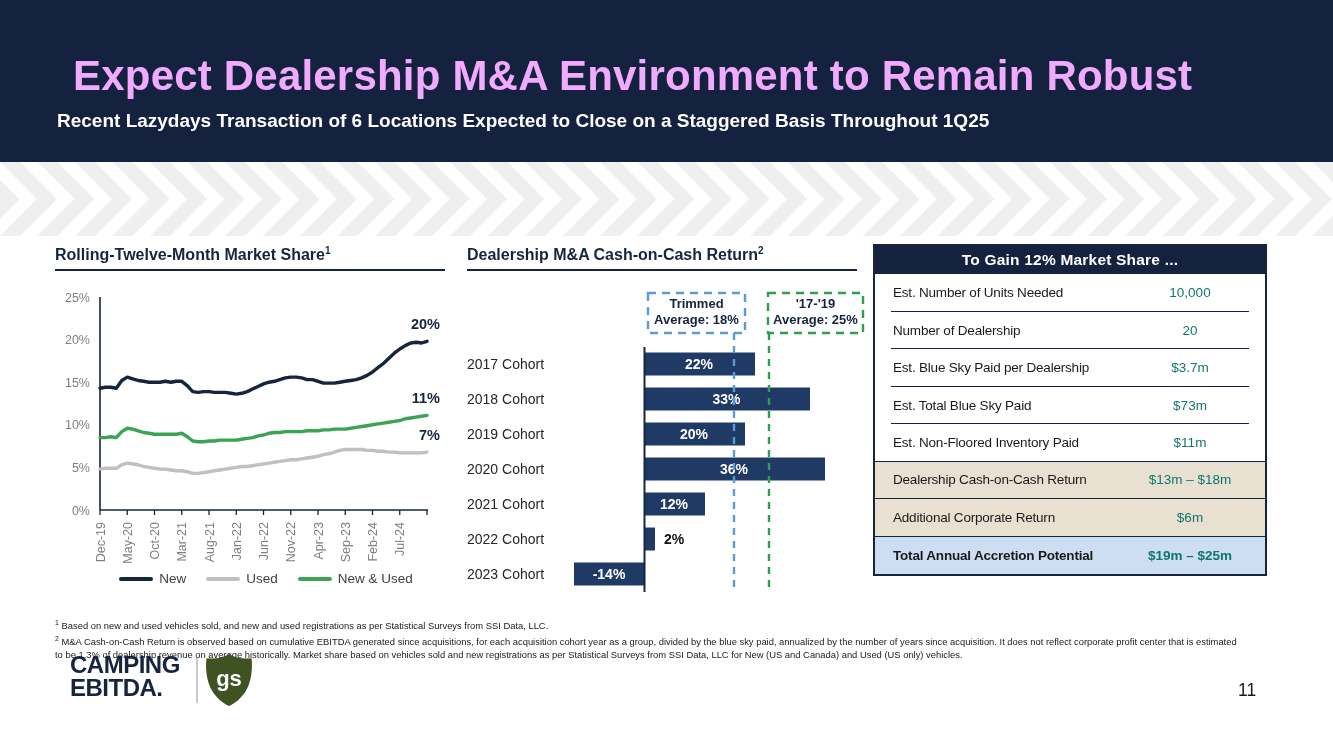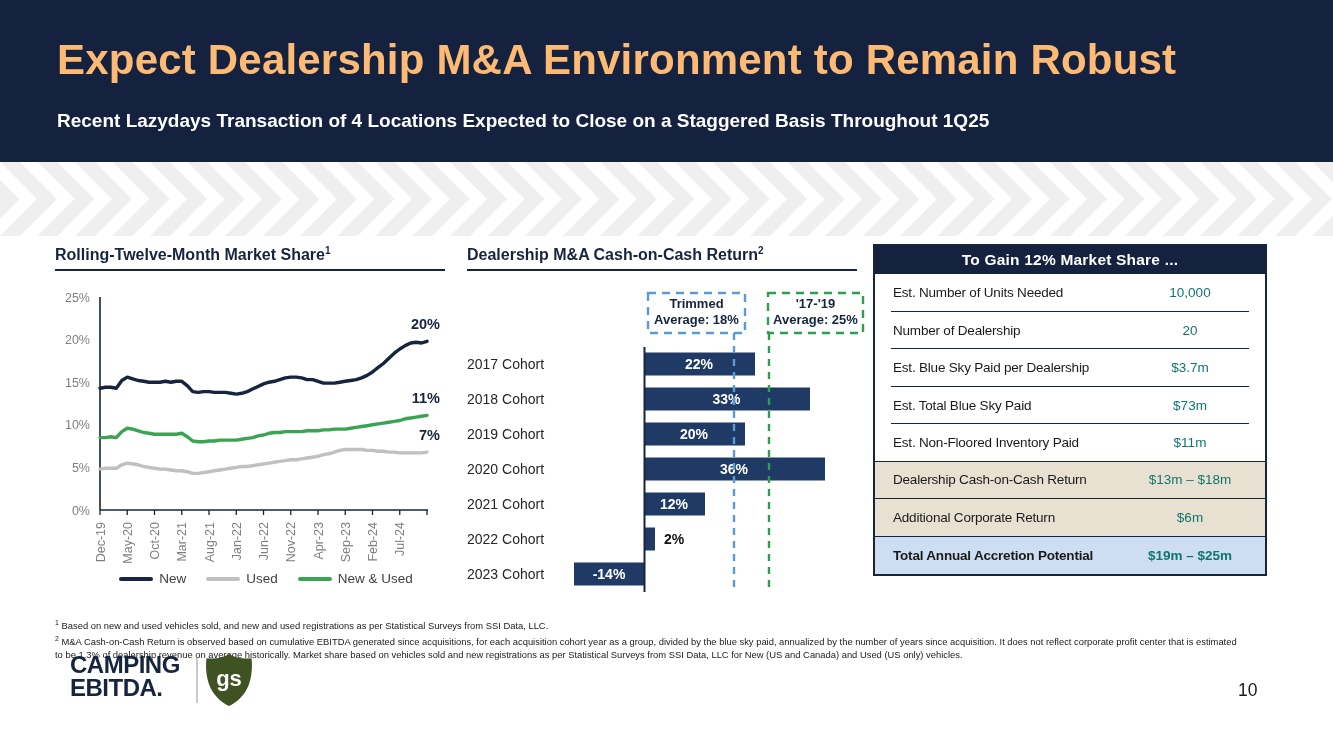--- a/index.html
+++ b/index.html
@@ -6,21 +6,21 @@
     --navy:#15223F; --navy-text:#16243E; --bar-navy:#203A66;
     --tan:#E8E1D2; --blue-row:#CDDDF2; --chevron:#EFEFEF;
   }
   *{box-sizing:border-box}
   html,body{margin:0;padding:0}
   body{width:1333px;height:749px;position:relative;background:#fff;
        font-family:"Liberation Sans",sans-serif;overflow:hidden}
 
   
   .hdr{position:absolute;left:0;top:0;width:1333px;height:162px;background:var(--navy)}
-  .hdr-title{position:absolute;left:57px;top:36px;margin:0;color:#fdba74;
+  .hdr-title{position:absolute;left:57px;top:36px;margin:16px;color:#f0abfc;
              font-size:42px;font-weight:800;letter-spacing:.2px;white-space:nowrap}
   .hdr-sub{position:absolute;left:57px;top:110px;margin:0;color:#fff;
            font-size:19px;font-weight:bold;white-space:nowrap}
 
   
   .chevrons{position:absolute;left:0;top:162px;width:1333px;height:74px;display:block}
   .chev-poly{fill:var(--chevron)}
 
   
   .sec-title{position:absolute;height:26px;border-bottom:2px solid var(--navy-text);
@@ -65,21 +65,21 @@
          font-weight:800;font-size:24px;line-height:.95;letter-spacing:-.5px}
   .brand-divider{position:absolute;left:196px;top:658px;width:2px;height:45px;background:#C9C9C9}
   .gs-shield{position:absolute;left:204px;top:652px}
   .page-num{position:absolute;left:1238px;top:680px;font-size:17.5px;color:#1a1a1a}
 </style>
 </head>
 <body>
 
 <header class="hdr">
   <h1 class="hdr-title">Expect Dealership M&amp;A Environment to Remain Robust</h1>
-  <p class="hdr-sub">Recent Lazydays Transaction of 4 Locations Expected to Close on a Staggered Basis Throughout 1Q25</p>
+  <p class="hdr-sub">Recent Lazydays Transaction of 6 Locations Expected to Close on a Staggered Basis Throughout 1Q25</p>
 </header>
 
 <svg class="chevrons" width="1333" height="74">
   <defs>
     <pattern id="chev" width="37.5" height="74" patternUnits="userSpaceOnUse">
       <polygon class="chev-poly" points="0,0 20,0 57,37 20,74 0,74 37,37"></polygon>
       <polygon class="chev-poly" points="-37.5,0 -17.5,0 19.5,37 -17.5,74 -37.5,74 -0.5,37"></polygon>
     </pattern>
   </defs>
   <rect width="1333" height="74" fill="url(#chev)"></rect>
@@ -228,13 +228,13 @@
 
 <div class="brand">
   <div>CAMPING</div>
   <div>EBITDA.</div>
 </div>
 <div class="brand-divider"></div>
 <svg class="gs-shield" width="50" height="56" viewBox="0 0 50 56">
   <path d="M25 2 C18.5 6.2 10 7.3 2.5 6.2 C1.2 16 2.5 30 8.5 39.5 C13.5 47 19.5 51.5 25 54 C30.5 51.5 36.5 47 41.5 39.5 C47.5 30 48.8 16 47.5 6.2 C40 7.3 31.5 6.2 25 2 Z" fill="#3E5222"></path>
   <text x="25" y="34" text-anchor="middle" font-size="22" font-weight="800" fill="#fff">gs</text>
 </svg>
-<div class="page-num">10</div>
+<div class="page-num">11</div>
 
 </body></html>

